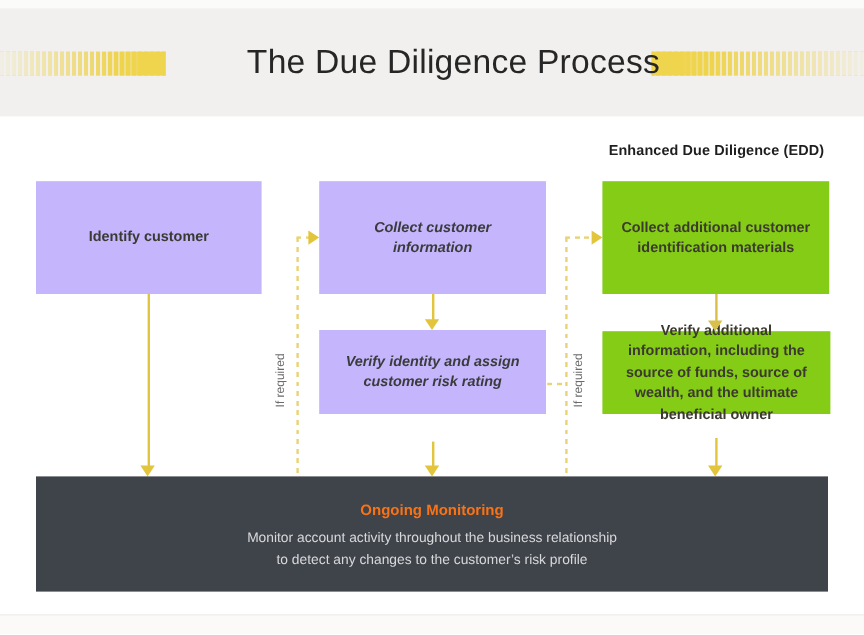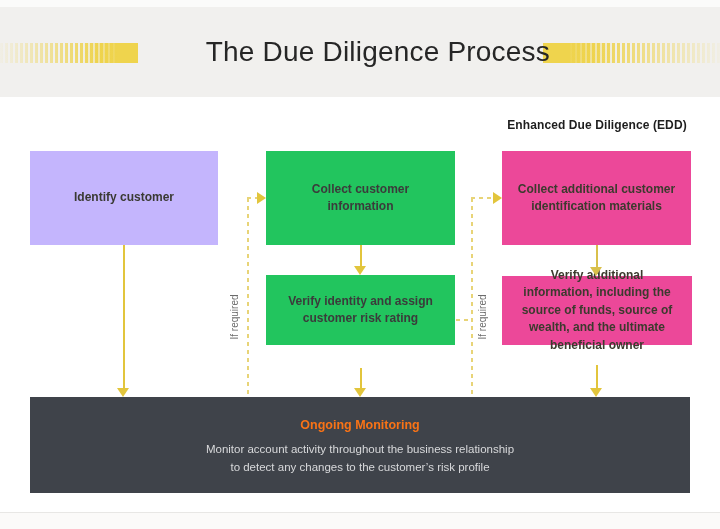--- a/index.html
+++ b/index.html
@@ -35,22 +35,22 @@
     top:118px;height:16px;text-align:center;
     font-size:12px;font-weight:700;color:#1e1e1e;letter-spacing:0.1px;
   }
   
   .box{
     display:flex;align-items:center;justify-content:center;text-align:center;
     font-size:12px;font-weight:700;color:#3a3a33;line-height:1.45;
     padding:6px 14px;box-sizing:border-box;
   }
   .box-yellow{background:#c4b5fd;}
-  .box-gray{background:#22c55e;color:#3b3b3b;}
-  .box-cream{background:#ec4899;color:#3c3a2e;}
+  .box-gray{background:#c4b5fd;color:#3b3b3b;font-style:italic;}
+  .box-cream{background:#84cc16;color:#3c3a2e;}
   .bA{left:30px; top:151px;width:188px;height:94px;}
   .bB{left:266px;top:151px;width:189px;height:94px;}
   .bC{left:266px;top:275px;width:189px;height:70px;}
   .bD{left:502px;top:151px;width:189px;height:94px;}
   .bE{left:502px;top:276px;width:190px;height:69px;}
   
   .arrow-line{width:2px;background:#e2c53c;}
   .arrow-line.gold{background:#d9c04b;}
   .head-down{
     width:0;height:0;border-left:6px solid transparent;border-right:6px solid transparent;

